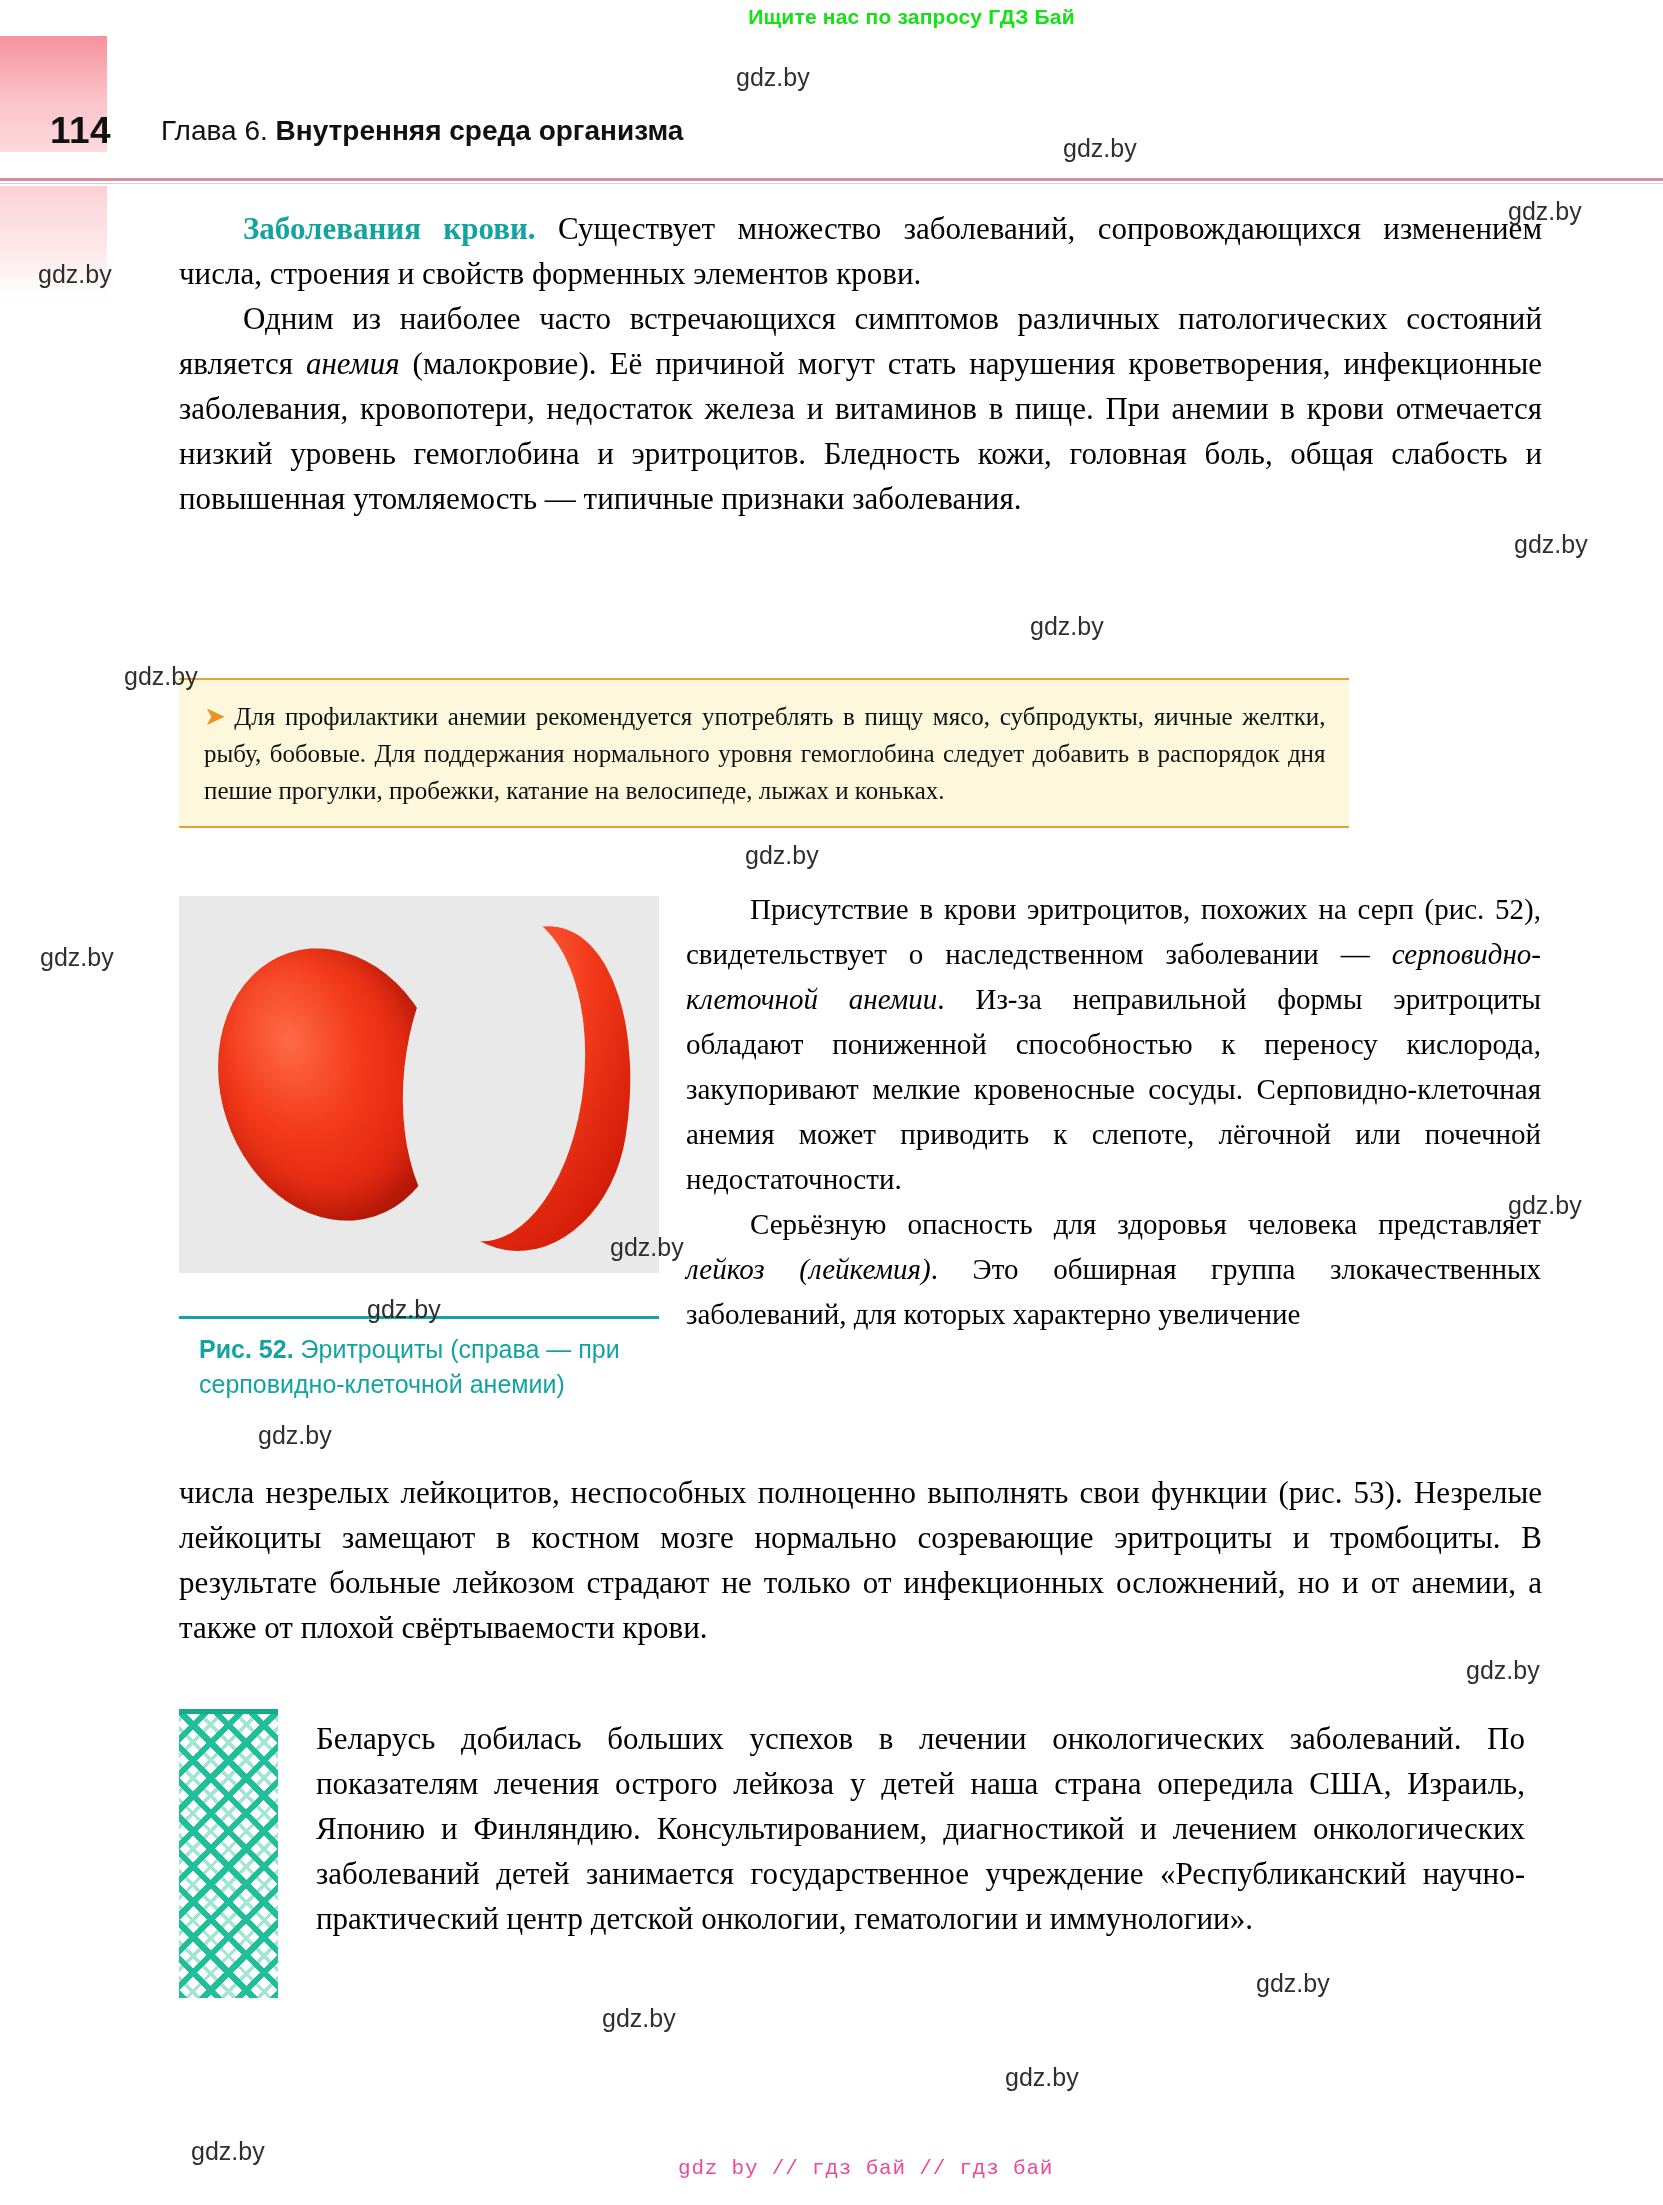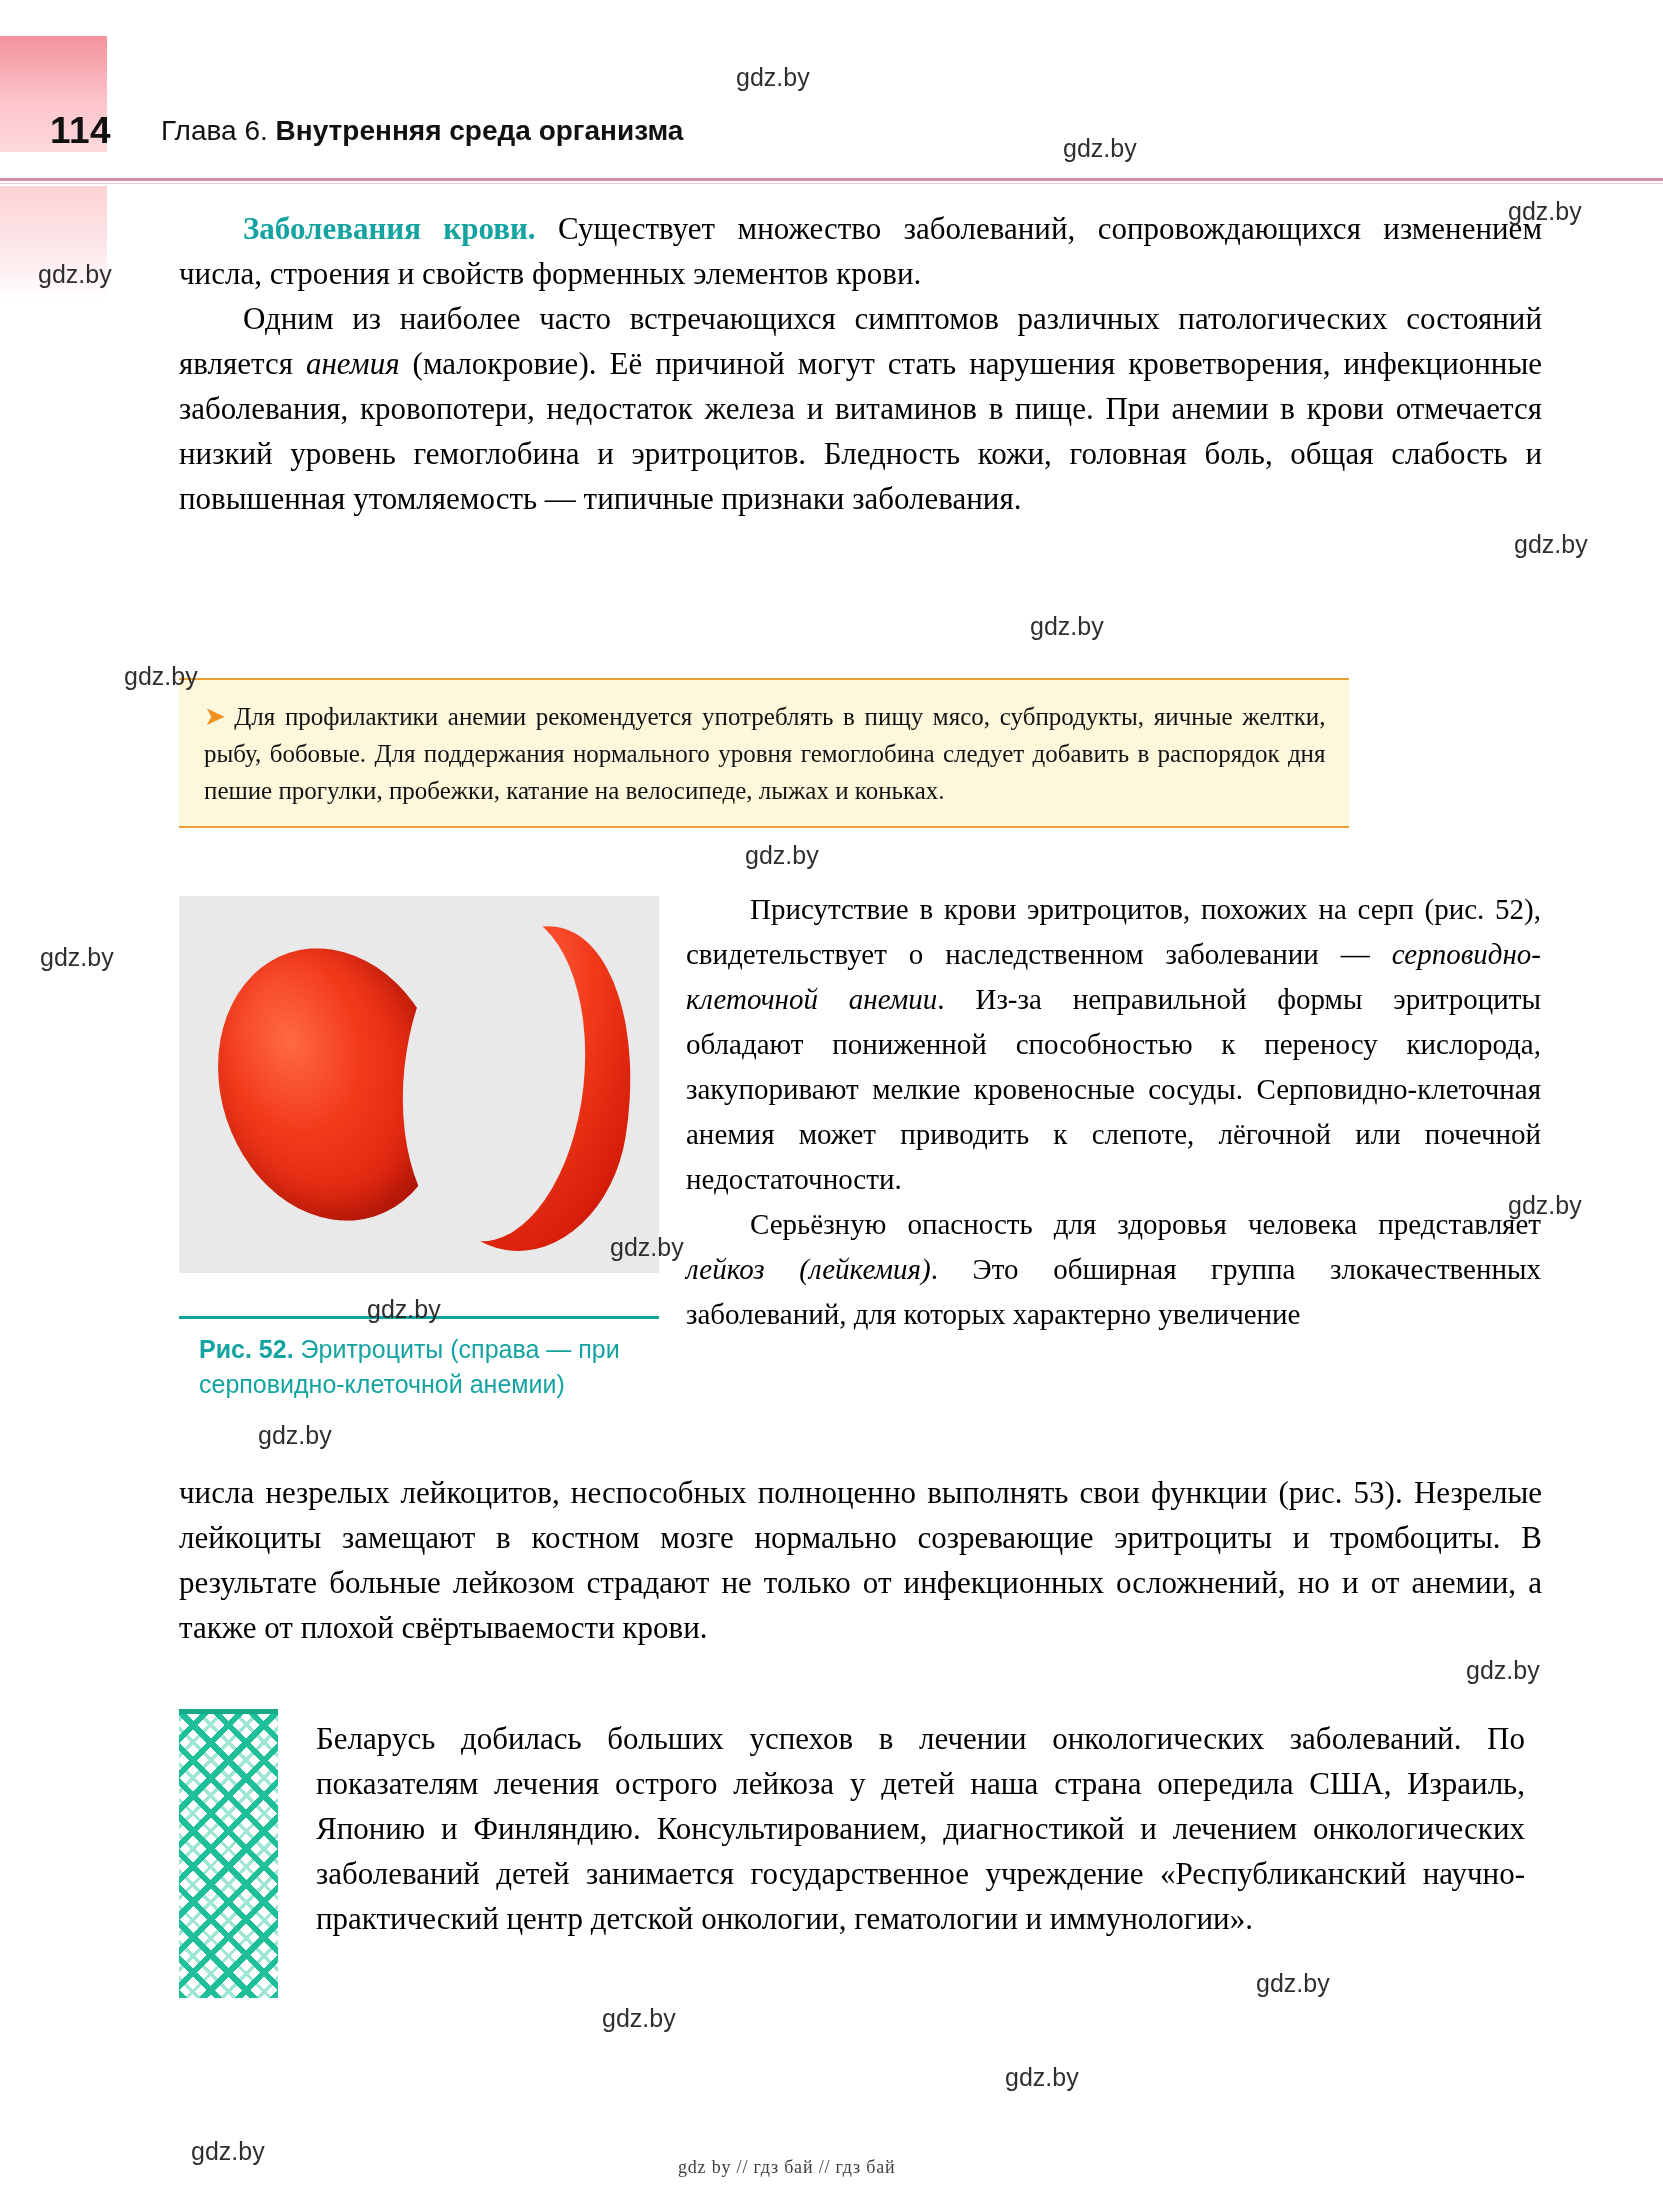--- a/index.html
+++ b/index.html
@@ -42,24 +42,24 @@
   .wm {
     position: absolute;
     font-family: "Liberation Sans", sans-serif;
     color: #1d1d1d;
     opacity: 0.92;
     white-space: nowrap;
     pointer-events: none;
   }
   .wm-footer {
     position: absolute;
-    font-family: Liberation Serif, serif;
-    color: #404040;
+    font-family: Liberation Mono, monospace;
+    color: #ec4899;
     white-space: nowrap;
-    font-size: 18px;
+    font-size: 21px;
     letter-spacing: 0.8px;
   }
 
   
   .pink-block {
     position: absolute;
     left: 0;
     width: 107px;
     background: linear-gradient(to bottom, #f5929d 0%, #fbc3c9 55%, #fdd9dd 100%);
   }
@@ -256,20 +256,21 @@
     text-align: justify;
     color: #000;
   }
   .col-final p { margin: 16px; }
 </style>
 </head>
 <body>
 
 <div class="page">
 
+  <div class="promo-banner">Ищите нас по запросу ГДЗ Бай</div>
 
   <div class="pink-block top"></div>
   <div class="pink-block below"></div>
 
   <div class="page-number">114</div>
 
   <div class="chapter-line">
     <span>Глава 6.</span>
     <span class="chap-bold">Внутренняя среда организма</span>
   </div>

